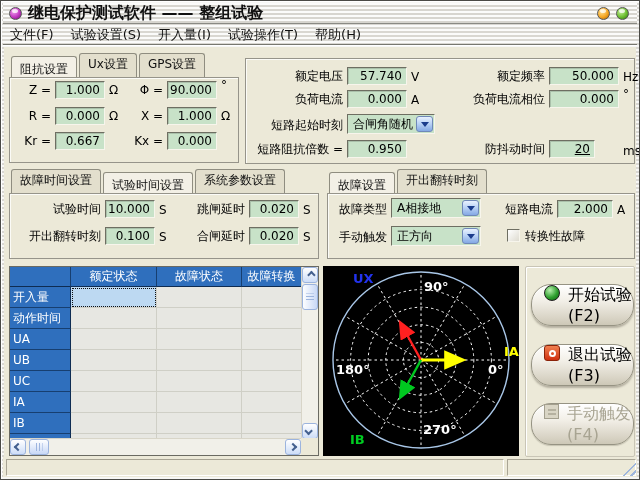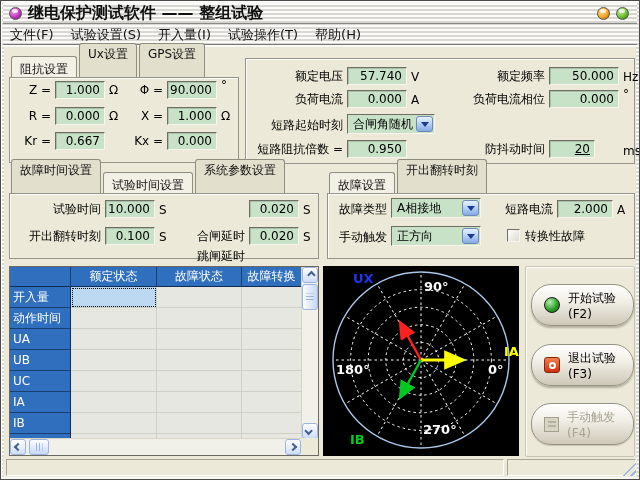--- a/index.html
+++ b/index.html
@@ -23,21 +23,21 @@
   .menubar{position:absolute;left:2px;top:24px;right:2px;height:20px;
     background:repeating-linear-gradient(to bottom,#fbfbfa 0 2px,#d9d7d1 2px 4px);
     border-bottom:1px solid #77776f;box-shadow:0 1px 0 #fff;
     display:flex;align-items:center;gap:17px;padding-left:7px;}
   .menu-item{font-size:13px;color:#111;white-space:nowrap;cursor:default;}
   
   .client{position:absolute;left:3px;top:46px;right:3px;bottom:3px;background:#ece9d8;}
   
   .tabs{position:absolute;display:flex;align-items:flex-end;height:21px;z-index:3;}
   .tab{font-size:12px;color:#111;background:#e3dfcd;border:1px solid #8f8d80;border-bottom:none;
-    border-radius:3px 3px 0 0;padding:2px 8px 2px;height:34px;margin-right:2px;white-space:nowrap;}
+    border-radius:3px 3px 0 0;padding:2px 8px 2px;height:24px;margin-right:2px;white-space:nowrap;}
   .tab.active{background:#f3f0e6;height:21px;padding-top:4px;z-index:4;}
   .panelbody{position:absolute;background:#ece9d8;border:1px solid #96948a;
     box-shadow:inset 1px 1px 0 rgba(255,255,255,.8);z-index:2;}
   .groupbox{position:absolute;background:#ece9d8;border:1px solid #96948a;
     box-shadow:inset 1px 1px 0 rgba(255,255,255,.8);}
   
   .lbl{position:absolute;font-size:12px;color:#000;text-align:right;white-space:nowrap;line-height:17px;}
   .unit{position:absolute;font-size:12px;color:#000;white-space:nowrap;line-height:17px;}
   .field{position:absolute;height:18px;background:#c8e2c8;border:1px solid;
     border-color:#6e6e62 #f7f5ec #f7f5ec #6e6e62;box-shadow:inset 1px 1px 0 rgba(0,0,0,.15);
@@ -82,21 +82,21 @@
   .corner-gap{position:absolute;right:0;bottom:0;width:17px;height:17px;background:#ece9d8;}
   
   .phasor{position:absolute;left:322px;top:265px;width:196px;height:190px;background:#000;}
   
   .btnpanel{position:absolute;left:524px;top:265px;width:110px;height:191px;
     border:1px solid #c9c5b6;box-shadow:inset 1px 1px 0 #fff;border-radius:2px;}
   .xbtn{position:absolute;left:5px;width:103px;height:42px;border-radius:20px;
     border:1px solid #9693833;border:1px solid #969383;
     background:linear-gradient(180deg,#ffffff 0%,#f2efe7 40%,#d9d4c6 82%,#cdc8b7 100%);
     box-shadow:0 2px 2px rgba(110,105,90,.45),inset 0 1px 0 #fff;
-    display:flex;align-items:center;gap:8px;padding-left:12px;font-size:12px;color:#000;cursor:default;}
+    display:flex;gap:8px;padding-left:12px;font-size:16px;color:#000;cursor:default;}
   .xbtn.disabled{color:#a8a492;box-shadow:0 1px 1px rgba(110,105,90,.3),inset 0 1px 0 #fff;}
   .ico-start{width:16px;height:16px;border-radius:50%;border:1px solid #1c1c1c;flex:none;
     background:radial-gradient(circle at 35% 30%,#b9f0ae,#2fa02f 55%,#0c5c0c);}
   .ico-stop{width:16px;height:16px;border-radius:3px;border:1px solid #8a2208;flex:none;
     background:linear-gradient(180deg,#f08050,#d03010);display:flex;align-items:center;justify-content:center;}
   .ico-stop i{display:block;width:7px;height:7px;border:2px solid #fff;border-radius:50%;}
   .ico-manual{width:15px;height:15px;border:1px solid #a39f8e;background:#d9d5c5;flex:none;
     display:flex;align-items:center;justify-content:center;}
   .ico-manual i{display:block;width:8px;height:6px;border-top:2px solid #b5b1a0;border-bottom:2px solid #b5b1a0;}
   
@@ -182,21 +182,21 @@
 
   <div class="tabs" style="left:10px;top:171px;">
     <span class="tab">故障时间设置</span>
     <span class="tab active">试验时间设置</span>
     <span class="tab">系统参数设置</span>
   </div>
   <div class="panelbody" style="left:8px;top:192px;width:310px;height:66px;"></div>
   <div class="lbl" style="left:14px;top:200px;width:86px;z-index:3;">试验时间</div>
   <div class="field" style="left:104px;top:199px;width:50px;z-index:3;">10.000</div>
   <div class="unit" style="left:158px;top:201px;z-index:3;">S</div>
-  <div class="lbl" style="left:166px;top:200px;width:78px;z-index:3;margin-top:47px;">跳闸延时</div>
+  <div class="lbl" style="left:166px;top:200px;width:78px;z-index:3;">跳闸延时</div>
   <div class="field" style="left:248px;top:199px;width:50px;z-index:3;">0.020</div>
   <div class="unit" style="left:302px;top:201px;z-index:3;">S</div>
   <div class="lbl" style="left:14px;top:227px;width:86px;z-index:3;">开出翻转时刻</div>
   <div class="field" style="left:104px;top:226px;width:50px;z-index:3;">0.100</div>
   <div class="unit" style="left:158px;top:228px;z-index:3;">S</div>
   <div class="lbl" style="left:166px;top:227px;width:78px;z-index:3;">合闸延时</div>
   <div class="field" style="left:248px;top:226px;width:50px;z-index:3;">0.020</div>
   <div class="unit" style="left:302px;top:228px;z-index:3;">S</div>
 
   <div class="tabs" style="left:328px;top:171px;">

